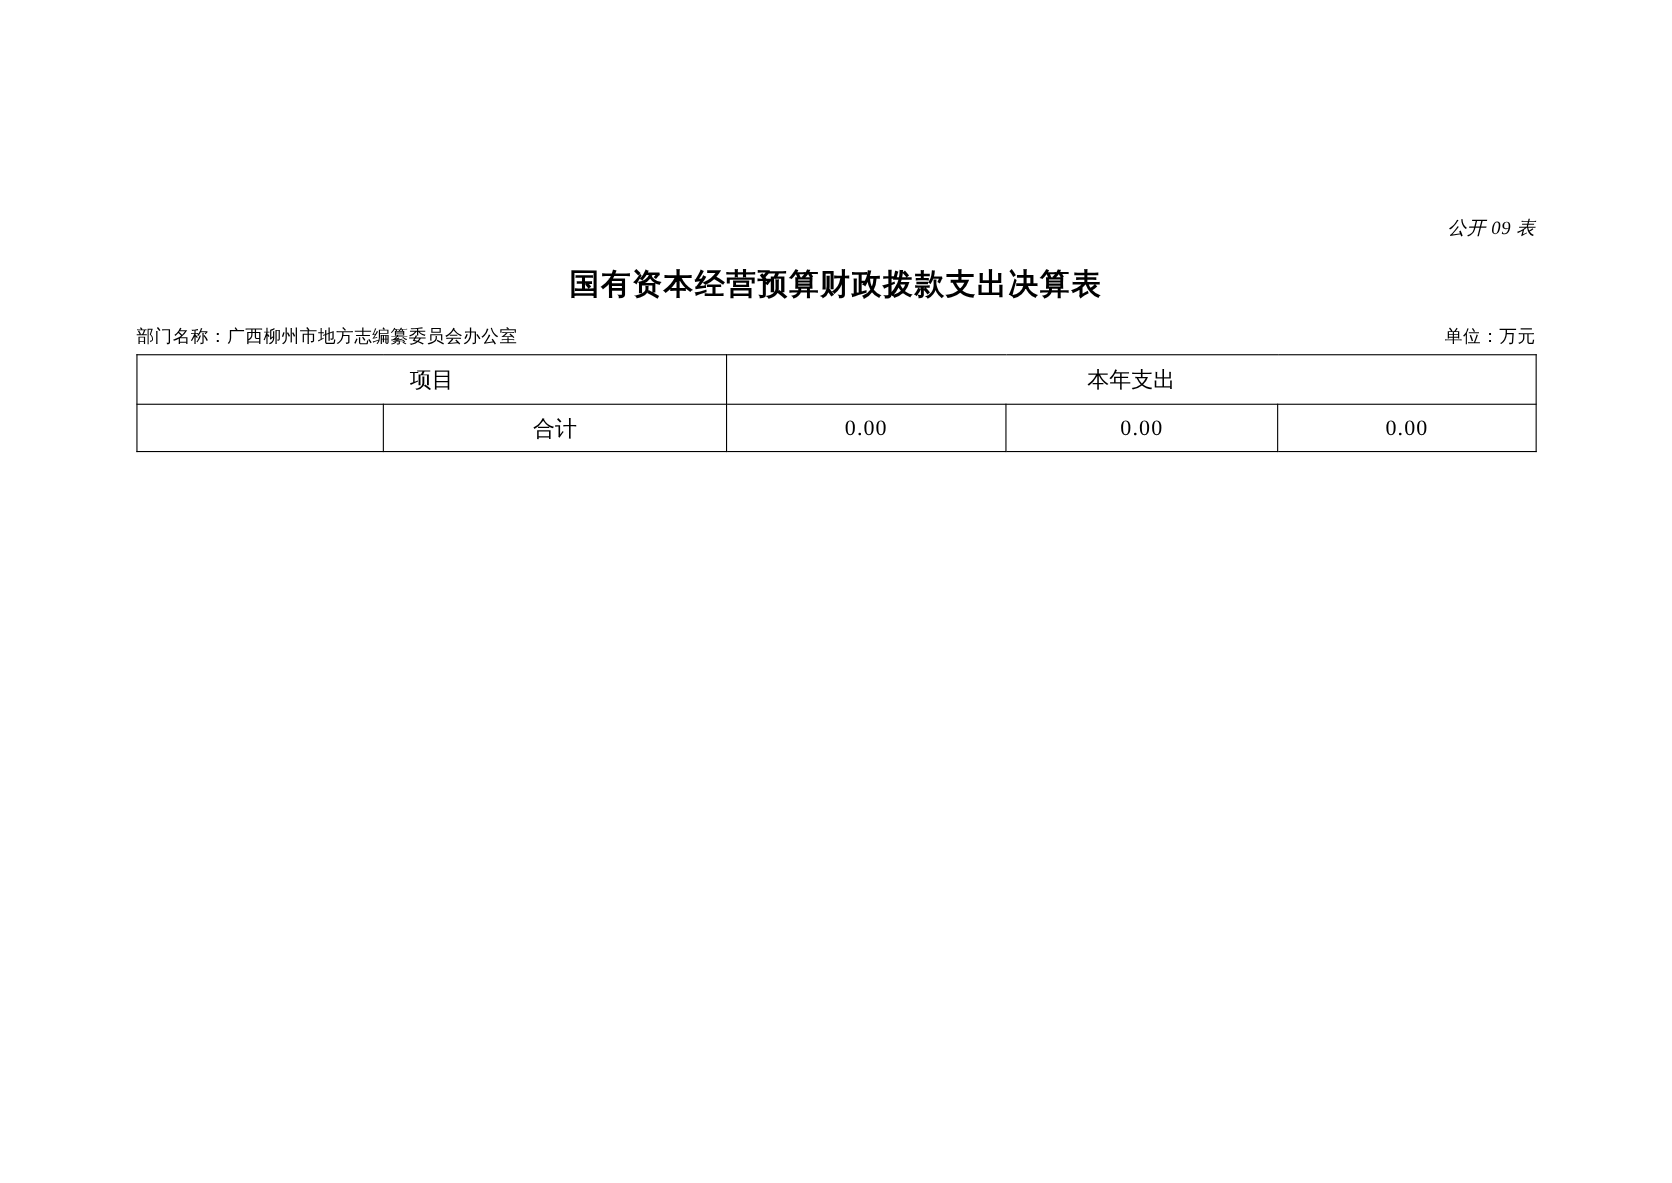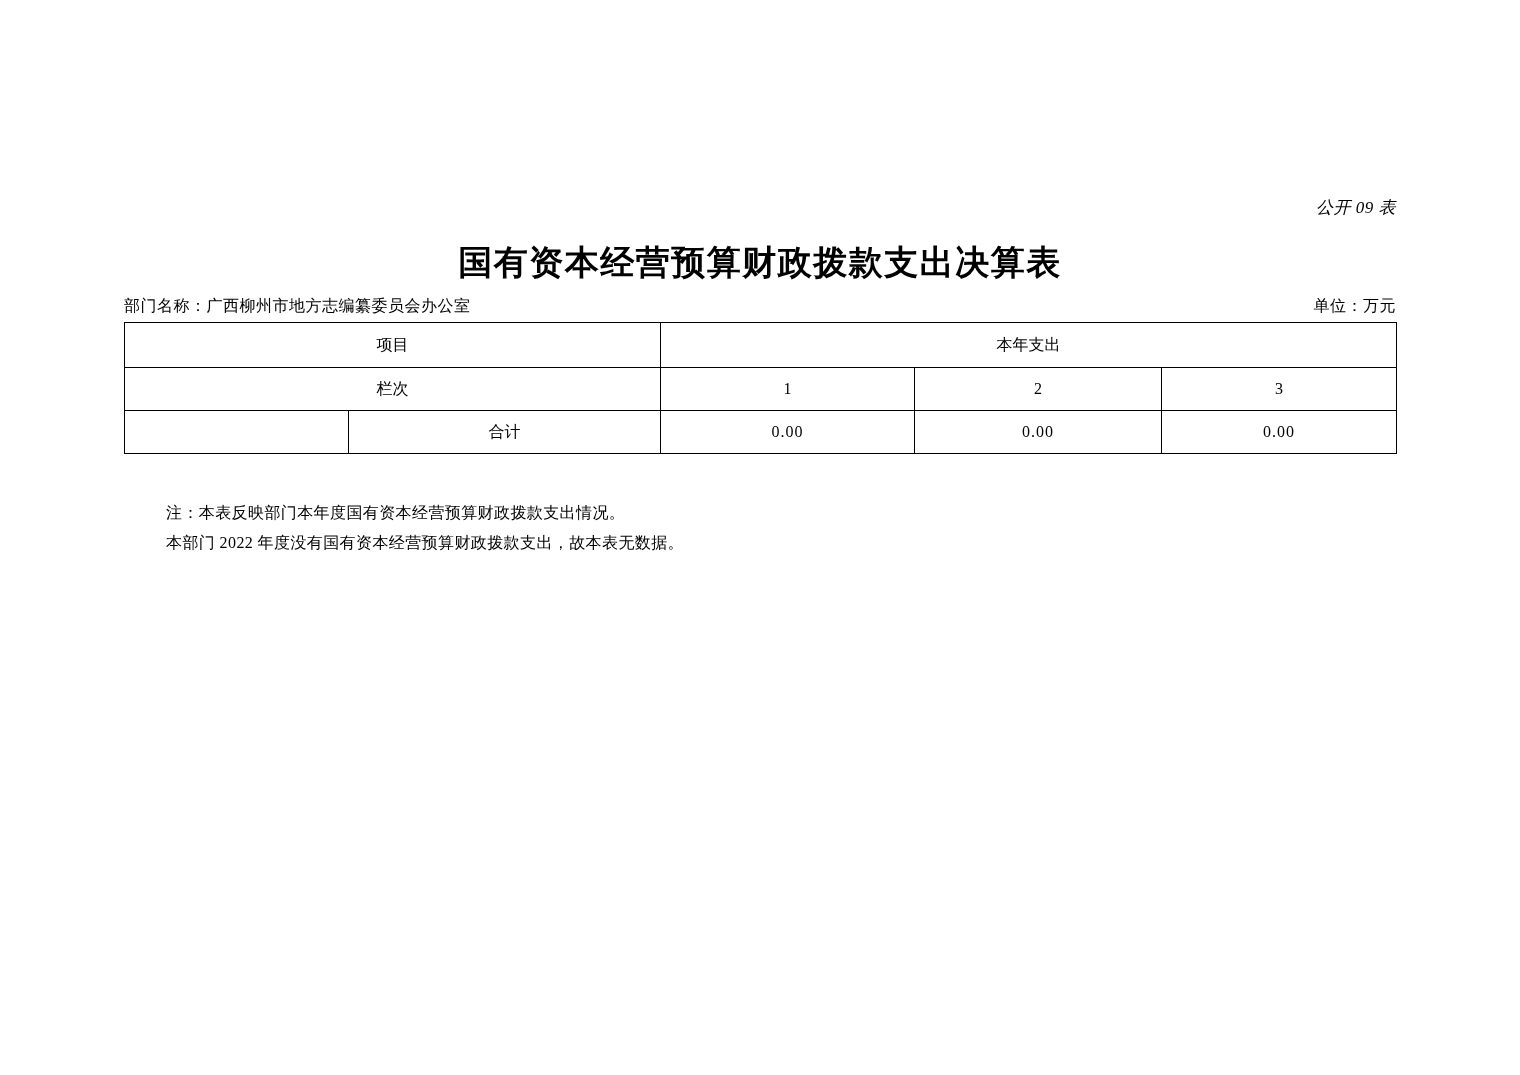--- a/index.html
+++ b/index.html
@@ -28,21 +28,21 @@
     font-size: 17px;
     letter-spacing: 0.5px;
     font-style: italic;
   }
   .doc-title {
     position: absolute;
     top: 240px;
     left: 0;
     width: 1520px;
     text-align: center;
-    font-size: 34px;
+    font-size: 27px;
     font-weight: bold;
     letter-spacing: 1.5px;
   }
   .meta-row {
     position: absolute;
     top: 296px;
     left: 124px;
     width: 1272px;
     display: flex;
     justify-content: space-between;
@@ -54,21 +54,21 @@
   table.main {
     position: absolute;
     top: 322px;
     left: 124px;
     width: 1272px;
     border-collapse: collapse;
     table-layout: fixed;
   }
   table.main td {
     border: 1px solid #000000;
-    font-size: 16px;
+    font-size: 20px;
     text-align: center;
     vertical-align: middle;
     padding: 0;
   }
   tr.r1 td { height: 44px; }
   tr.r2 td { height: 58px; }
   tr.r3 td { height: 42px; }
   tr.r4 td { height: 42px; }
 
   .two-line {
@@ -111,34 +111,24 @@
       <col style="width:312px">
       <col style="width:254px">
       <col style="width:247px">
       <col style="width:235px">
     </colgroup>
     <tbody>
       <tr class="r1">
         <td colspan="2">项目</td>
         <td colspan="3">本年支出</td>
       </tr>
-      <tr class="r3">
-        <td colspan="2">栏次</td>
-        <td>1</td>
-        <td>2</td>
-        <td>3</td>
-      </tr>
       <tr class="r4">
         <td></td>
         <td>合计</td>
         <td class="num">0.00</td>
         <td class="num">0.00</td>
         <td class="num">0.00</td>
       </tr>
     </tbody>
   </table>
 
-  <div class="notes">
-    <div class="note-line1">注：本表反映部门本年度国有资本经营预算财政拨款支出情况。</div>
-    <div class="note-line2">本部门 2022 年度没有国有资本经营预算财政拨款支出，故本表无数据。</div>
-  </div>
 
 </div>
 
 </body></html>

